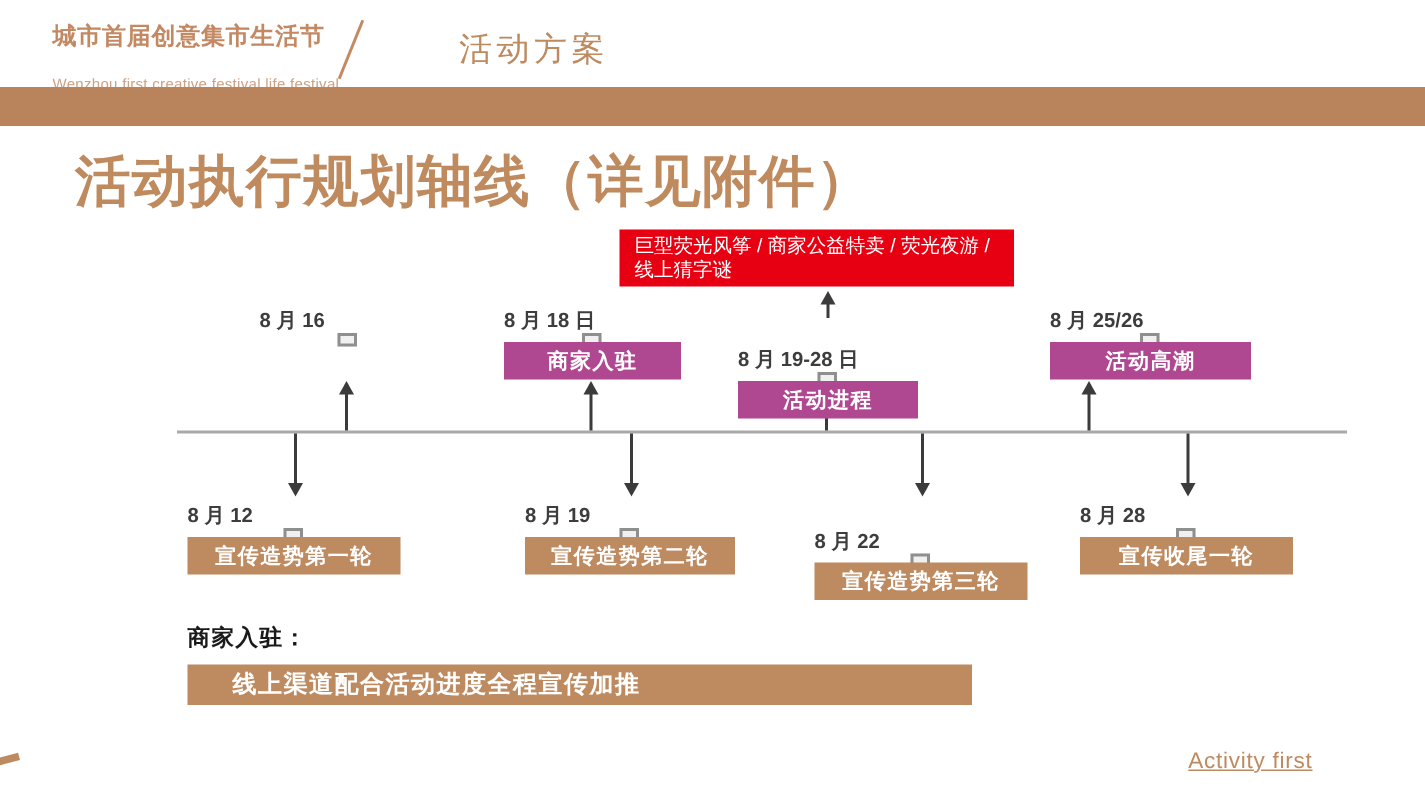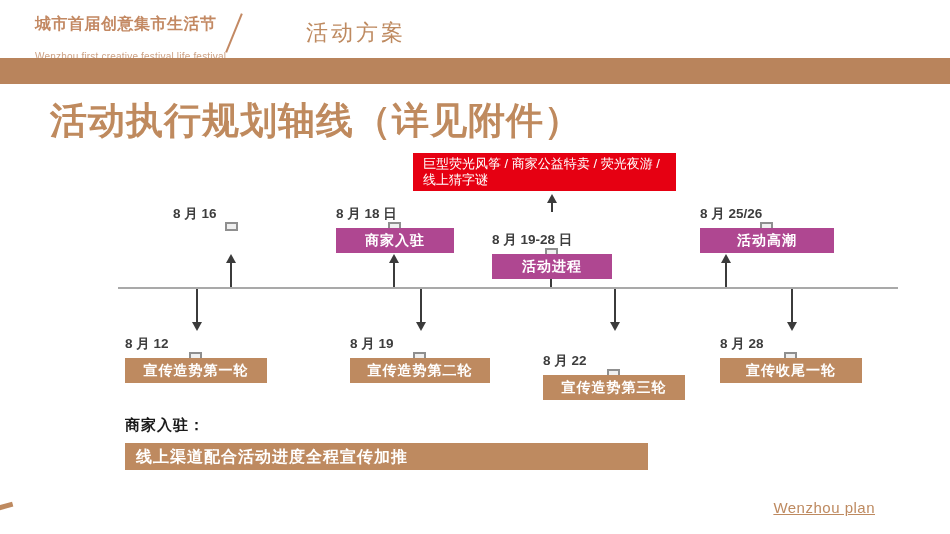--- a/index.html
+++ b/index.html
@@ -82,21 +82,21 @@
   .p3 { left:543px; width:142px; top:352px; }
   .p4 { left:720px; width:142px; top:335px; }
 
   
   .notes-heading {
     position:absolute; left:125px; top:416px;
     font-size:15px; font-weight:bold; color:#1A1A1A; letter-spacing:1px;
   }
   .notes-bar {
     position:absolute; left:125px; top:443px; width:523px; height:27px;
-    box-sizing:border-box; padding-left:11px; line-height:27px;
+    box-sizing:border-box; padding-left:30px; line-height:27px;
     background:var(--accent_tan,#BE8A60); color:#ffffff;
     font-size:16px; font-weight:bold; letter-spacing:1px;
   }
 
   
   .corner-mark {
     position:absolute; left:-5px; top:504px; width:18px; height:5px;
     background:var(--accent_tan,#BE8A60); transform:rotate(-15deg);
   }
   .footer-link {
@@ -176,15 +176,15 @@
       <div class="g-date">8 月 28</div>
       <span class="notch"></span>
       <div class="g-box">宣传收尾一轮</div>
     </div>
   </div>
 
   <div class="notes-heading">商家入驻：</div>
   <div class="notes-bar">线上渠道配合活动进度全程宣传加推</div>
 
   <div class="corner-mark"></div>
-  <a class="footer-link">Wenzhou plan</a>
+  <a class="footer-link">Activity first</a>
 
 </div>
 
 </body></html>

